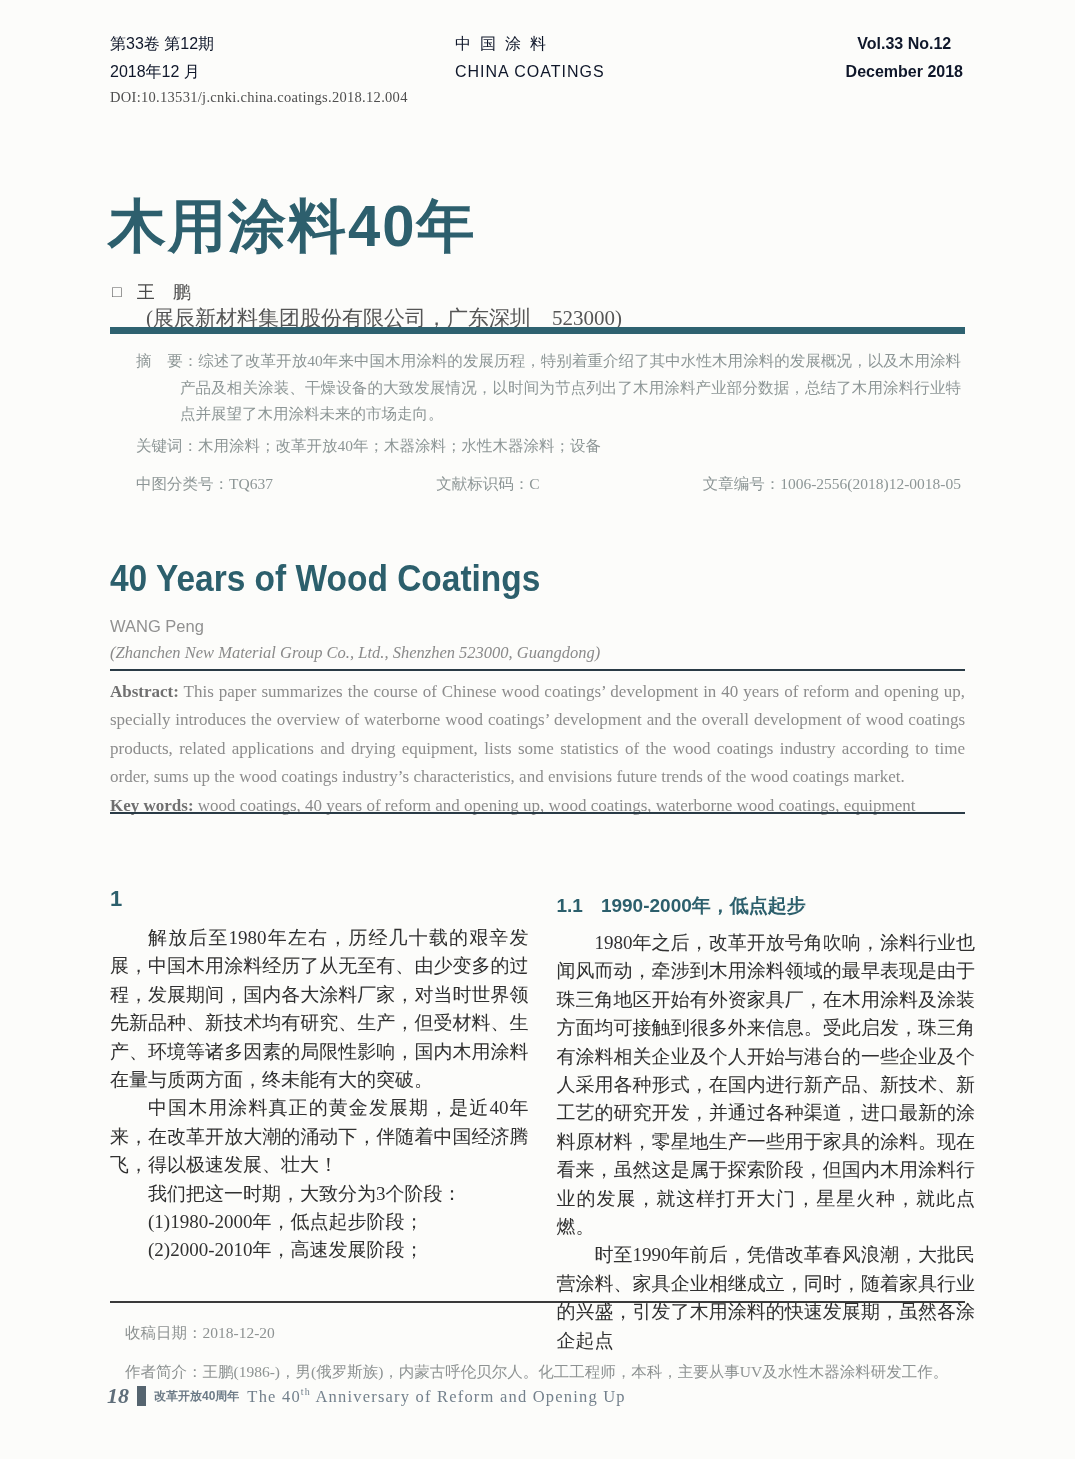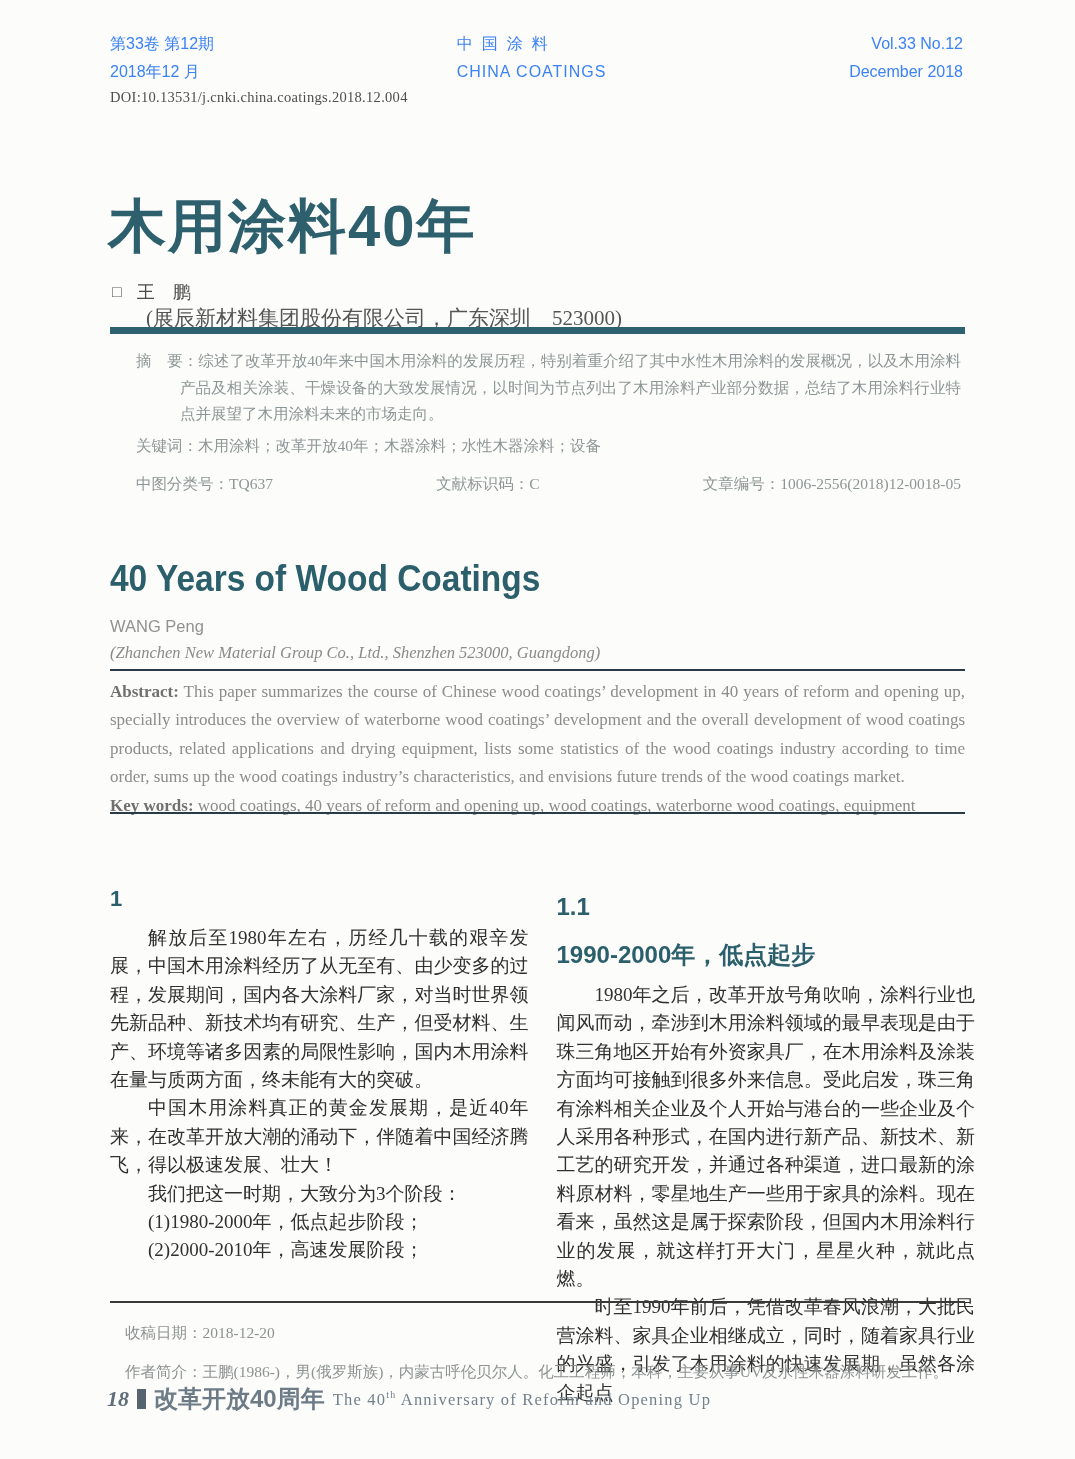--- a/index.html
+++ b/index.html
@@ -8,25 +8,25 @@
     width:1075px;height:1459px;
     margin:0 auto;
     background:#fcfcfa;
     font-family:"Liberation Serif",serif;
     overflow:hidden;
   }
   
   .header{
     position:absolute;left:110px;right:112px;top:30px;
     display:flex;justify-content:space-between;
-    color:#3b82f6;font-family:"Liberation Sans",sans-serif;
+    color:#0f172a;font-family:"Liberation Sans",sans-serif;
     font-size:16px;line-height:28px;
   }
   .header .h-center{}
-  .header .h-right{text-align:right;}
+  .header .h-right{text-align:center;font-weight:bold;}
   .journal-cn{letter-spacing:9px;}
   .journal-en{letter-spacing:1px;}
   .doi{
     position:absolute;left:110px;top:89px;
     font-size:14.5px;color:#4e4e4e;letter-spacing:.3px;
   }
   
   .title-cn{
     position:absolute;left:108px;top:188px;
     font-family:"Liberation Sans",sans-serif;
@@ -84,41 +84,41 @@
     position:absolute;left:110px;right:100px;top:886px;
     display:flex;gap:28px;
   }
   .col{flex:1;min-width:0;}
   .sec-h1{
     font-family:"Liberation Sans",sans-serif;color:#2c5f6c;font-weight:700;
     font-size:22px;display:flex;gap:22px;margin:0 0 12px 0;align-items:baseline;
   }
   .sec-h2{
     font-family:"Liberation Sans",sans-serif;color:#2c5f6c;font-weight:700;
-    font-size:24px;display:flex;gap:18px;margin:7px 0 10px 0;align-items:baseline;flex-direction:column;
+    font-size:19px;display:flex;gap:18px;margin:7px 0 10px 0;align-items:baseline;
   }
   .col p{
     margin:0;font-size:19px;line-height:28.4px;color:#303030;
     text-align:justify;text-indent:2em;
   }
   
   .footnote-rule{position:absolute;left:110px;right:110px;top:1301px;height:2px;background:#3a3a3a;}
   .footnotes{
     position:absolute;left:113px;right:108px;top:1307px;
     color:#8d9292;font-size:15.5px;line-height:27px;
   }
   .footnotes p{margin:12px;}
   
   .page-footer{
     position:absolute;left:107px;top:1383px;
     display:flex;align-items:center;gap:8px;white-space:nowrap;
   }
   .pf-num{font-style:italic;font-weight:700;font-size:22px;color:#5f6e7a;}
   .pf-bar{width:9px;height:20px;background:#55646f;}
-  .pf-cn{font-family:"Liberation Sans",sans-serif;font-weight:700;font-size:24px;color:#6d7b87;}
+  .pf-cn{font-family:"Liberation Sans",sans-serif;font-weight:700;font-size:12px;color:#6d7b87;}
   .pf-en{font-size:16.5px;letter-spacing:1.2px;color:#73808c;}
   .pf-en sup{font-size:10px;}
 </style>
 </head>
 <body>
 
 <div class="page">
 
   <div class="header">
     <div class="h-left">

